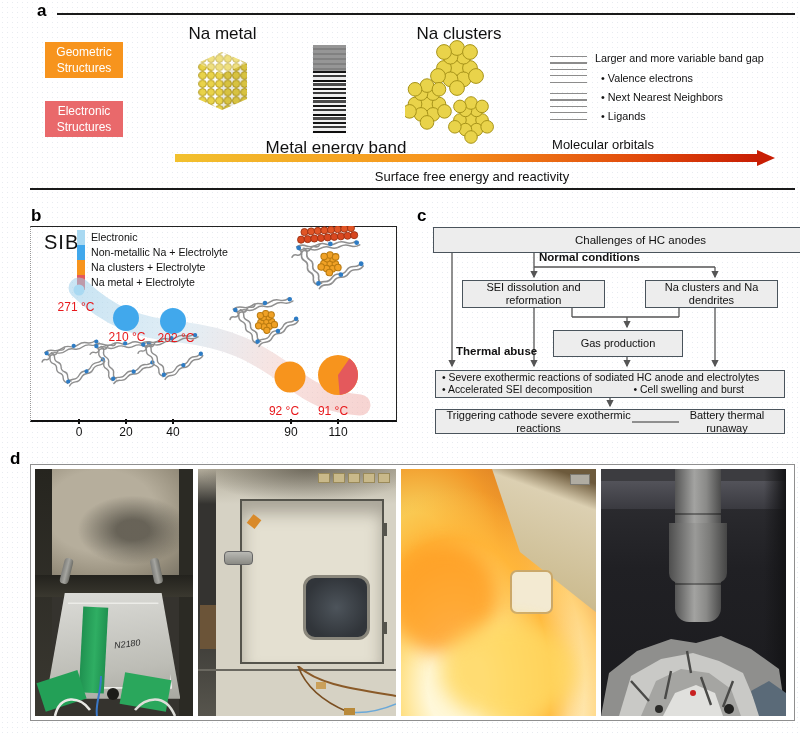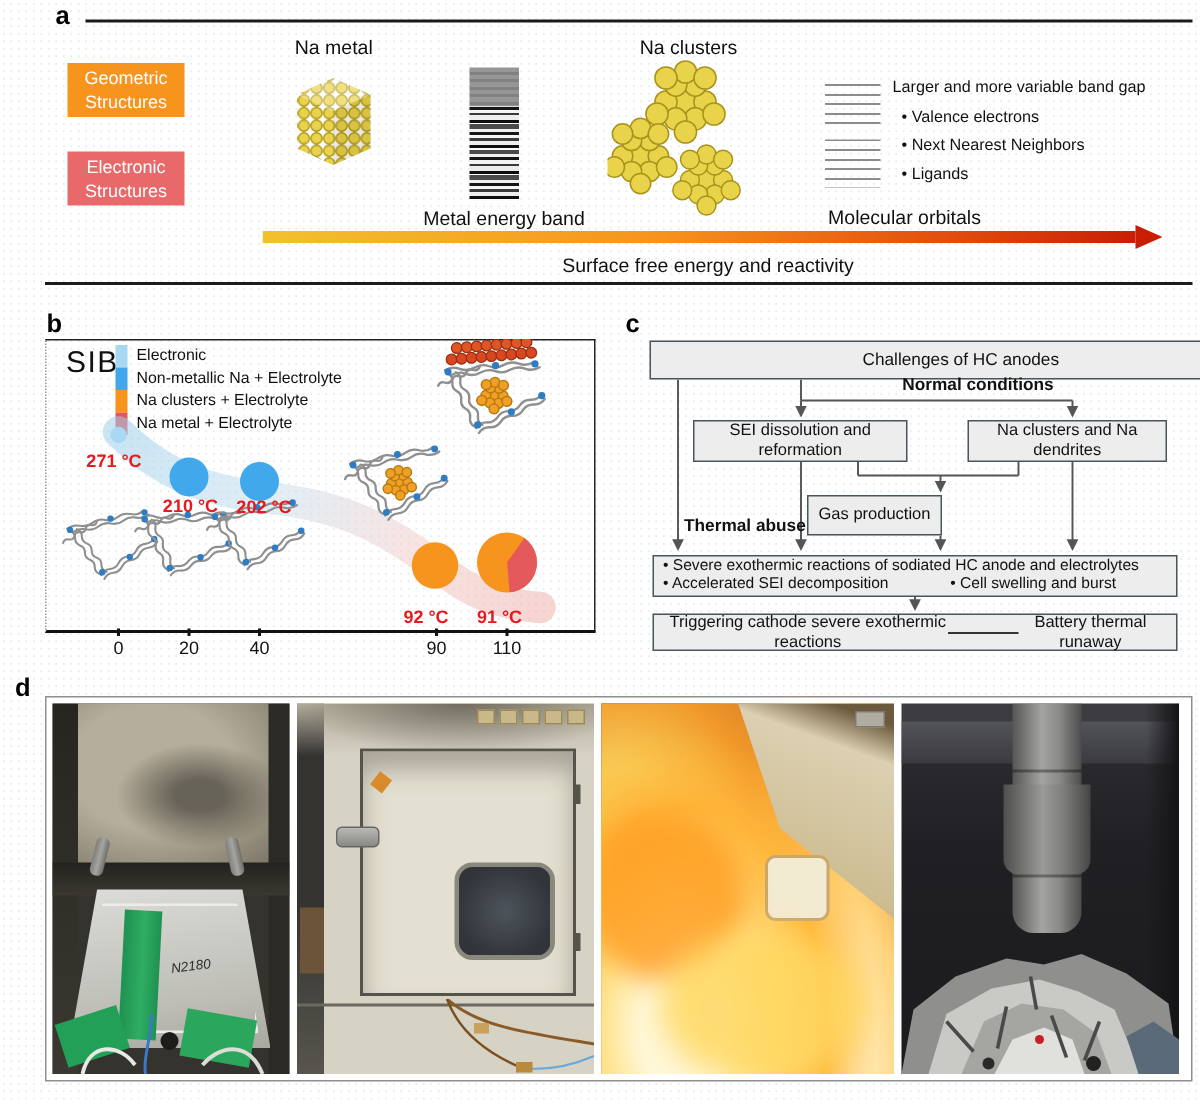--- a/index.html
+++ b/index.html
@@ -8,21 +8,21 @@
     background:radial-gradient(circle,#e7ebf1 .6px,transparent .7px) 0 0/5px 5px #fff}
   .abs{position:absolute}
   .plabel{position:absolute;font-weight:bold;font-size:17px;color:#000}
   
   #a-topline{left:57px;top:13px;width:738px;height:2px;background:#1a1a1a}
   #a-botline{left:30px;top:188px;width:765px;height:2px;background:#1a1a1a}
   .tagbox{position:absolute;width:78px;height:36px;color:#fff;font-size:12px;line-height:16px;
     display:flex;flex-direction:column;align-items:center;justify-content:center;text-align:center}
   #tag-geo{left:45px;top:42px;background:#F7941D}
   #tag-ele{left:45px;top:101px;background:#E9696B}
-  .acap{position:absolute;font-size:13px;text-align:center;color:#111}
+  .acap{position:absolute;font-size:17px;text-align:center;color:#111}
   #cap-nametal{left:180px;top:24px;width:85px}
   #cap-naclusters{left:409px;top:24px;width:100px}
   #cap-band{left:256px;top:138px;width:160px}
   #cap-morb{left:523px;top:137px;width:160px;font-size:13px}
   #cube-svg{left:190px;top:46px}
   #clustersA{left:405px;top:40px}
   .barcode{left:313px;top:45px;width:33px;height:89px}
   .barcode .solid{height:26px;background:repeating-linear-gradient(to bottom,#969696 0 3px,#818181 3px 5px)}
   .barcode .stripes{height:63px;background:repeating-linear-gradient(to bottom,
      #161616 0 2px,#f5f5f5 2px 4px,#3a3a3a 4px 6px,#ededed 6px 9px,#0e0e0e 9px 11px,
@@ -39,42 +39,42 @@
   
   #b-box{left:30px;top:226px;width:365px;height:193px;
     border-top:1.5px solid #222;border-right:1.5px solid #222;
     border-left:1.5px dotted #999;border-bottom:2px solid #111}
   #b-sib{left:44px;top:231px;font-size:20px;letter-spacing:1px}
   #b-legbar{left:77px;top:230px;width:8px}
   #b-legbar div{width:8px;height:15px}
   .lg0{background:#A9D9F2}.lg1{background:#41A8EC}.lg2{background:#F7941D}.lg3{background:#E4595C}
   #b-leglabels{left:91px;top:230px;font-size:10.6px;line-height:15px;white-space:nowrap}
   #plotB{left:30px;top:226px}
-  .temp{position:absolute;width:72px;text-align:center;font-weight:bold;font-size:12px;color:#E8191C}
+  .temp{position:absolute;width:72px;text-align:center;font-weight:normal;font-size:12px;color:#E8191C}
   #temp0{left:40px;top:300px}#temp1{left:91px;top:330px}#temp2{left:140px;top:331px}
   #temp3{left:248px;top:404px}#temp4{left:297px;top:404px}
   .tickmark{position:absolute;top:419px;width:1.5px;height:5px;background:#111}
   .ticklab{position:absolute;top:425px;width:40px;text-align:center;font-size:12px}
   
   .cbox{position:absolute;background:#ededed;border:1.5px solid #4a545c;color:#111;
     display:flex;align-items:center;justify-content:center;text-align:center;
     font-size:11px;line-height:13px;box-sizing:border-box}
   #c-top{left:433px;top:227px;width:415px;height:26px;font-size:11.5px}
   #c-sei{left:462px;top:280px;width:143px;height:28px;flex-direction:column}
   #c-den{left:645px;top:280px;width:133px;height:28px}
-  #c-gas{left:538px;top:330px;width:90px;height:27px}
+  #c-gas{left:553px;top:330px;width:130px;height:27px}
   #c-bul{left:435px;top:370px;width:350px;height:28px;flex-direction:column;align-items:stretch;
     justify-content:center;font-size:10.4px;line-height:12.5px;padding:0 6px;text-align:left}
   #c-bul .row{display:flex}
   #c-bul .bl::before,#c-bul .br::before,#c-bul .b2::before{content:"•  "}
   #c-bul .bl{width:57%}#c-bul .br{width:43%}
   #c-out{left:435px;top:409px;width:350px;height:25px;justify-content:space-between;padding:0 9px;font-size:11px}
   #c-svg{left:410px;top:210px}
   .cedge{position:absolute;font-weight:bold;font-size:11.5px}
-  #c-normal{left:577px;top:251px;width:150px;text-align:center}
+  #c-normal{left:539px;top:251px;width:150px;}
   #c-thermal{left:456px;top:345px}
   
   #d-frame{left:30px;top:464px;width:765px;height:257px;box-sizing:border-box;
     border:1px solid #8f8f8f;background:#fff;padding:4px;display:flex;gap:5px}
   .photo{position:relative;height:247px;overflow:hidden;flex:none}
   .ph{position:absolute}
   
   #p1{width:158px;background:#35332e}
   #p1 .wall{left:0;top:0;width:100%;height:45%;
     background:radial-gradient(ellipse at 62% 55%,rgba(40,38,32,.55) 0 12%,transparent 40%),

